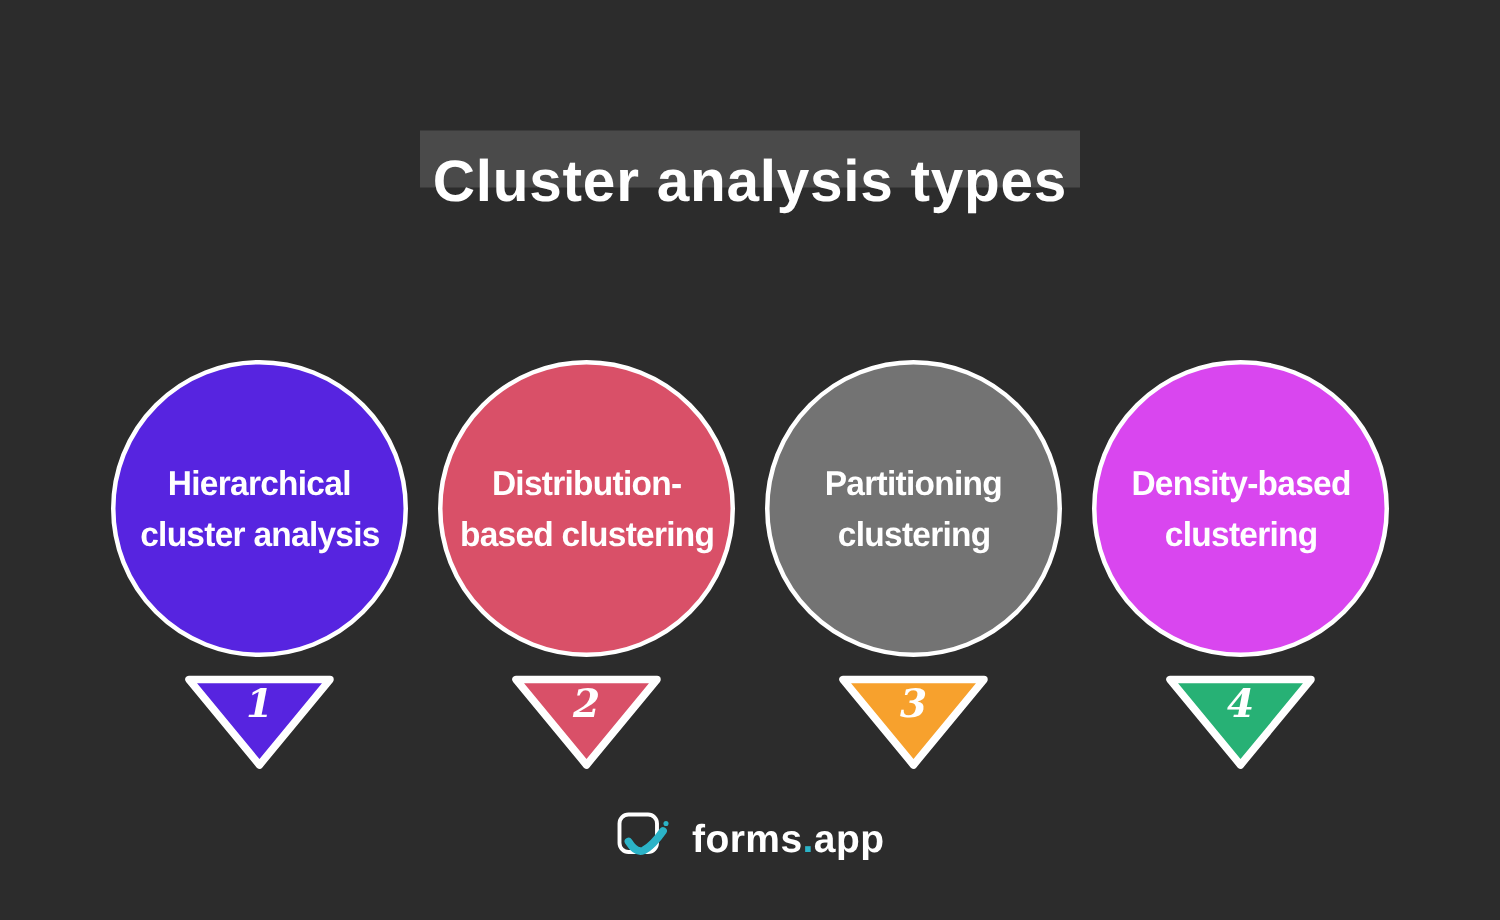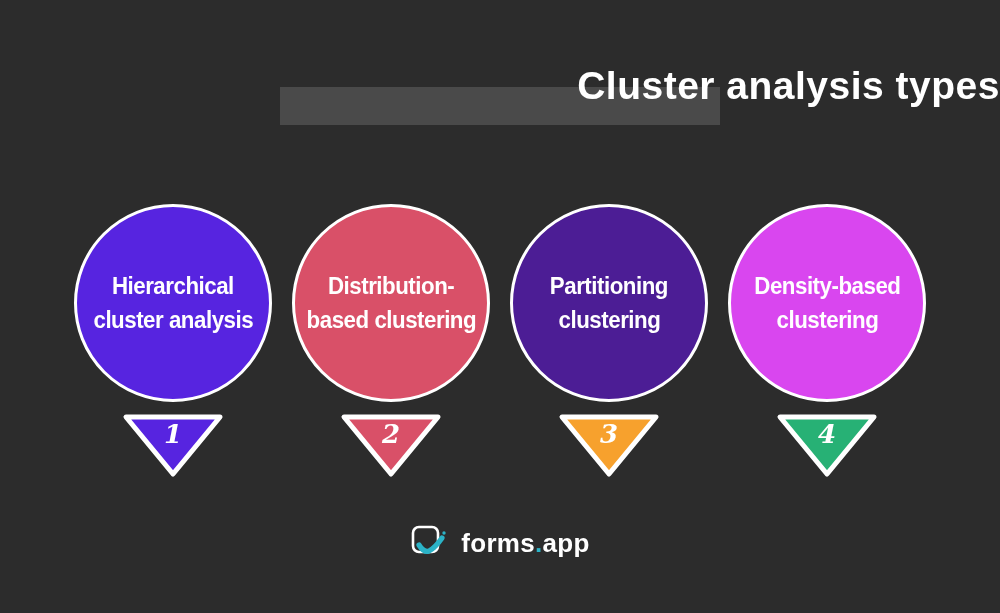--- a/index.html
+++ b/index.html
@@ -8,22 +8,22 @@
     background: #2c2c2c;
     font-family: "Liberation Sans", sans-serif;
     overflow: hidden;
   }
   .page { width: 1000px; height: 613px; position: relative; }
 
   
   .title-wrap {
     position: relative;
     display: flex;
-    justify-content: flex-end;
-    padding-top: 64px;
+    justify-content: center;
+    padding-top: 100px;
   }
   .title-band {
     position: absolute;
     top: 87px;
     left: 50%;
     transform: translateX(-50%);
     width: 440px;
     height: 38px;
     background: #4a4a4a;
   }
@@ -85,21 +85,21 @@
     font-family: "DejaVu Serif", serif;
     font-style: italic;
     font-weight: bold;
     font-size: 26px;
   }
 
   
   .footer {
     position: absolute;
     left: 0;
-    bottom: 50px;
+    bottom: 34px;
     width: 100%;
     display: flex;
     justify-content: center;
     align-items: center;
     gap: 11px;
   }
   .brand-icon { width: 40px; height: 40px; }
   .brand-text {
     color: #ffffff;
     font-size: 26px;
@@ -139,21 +139,21 @@
       </div>
       <div class="pointer-wrap">
         <svg width="112" height="72" viewBox="0 0 112 72">
           <path d="M 9 7 L 103 7 L 56 64 Z" stroke="#ffffff" stroke-width="5" stroke-linejoin="round" fill="#d95068"></path>
         </svg>
         <span class="pointer-number">2</span>
       </div>
     </div>
 
     <div class="cluster-col">
-      <div class="circle" style="background-color: #4c1d95;">
+      <div class="circle" style="background-color: #737373;">
         <span class="circle-line">Partitioning</span>
         <span class="circle-line">clustering</span>
       </div>
       <div class="pointer-wrap">
         <svg width="112" height="72" viewBox="0 0 112 72">
           <path d="M 9 7 L 103 7 L 56 64 Z" stroke="#ffffff" stroke-width="5" stroke-linejoin="round" fill="#f7a12d"></path>
         </svg>
         <span class="pointer-number">3</span>
       </div>
     </div>

